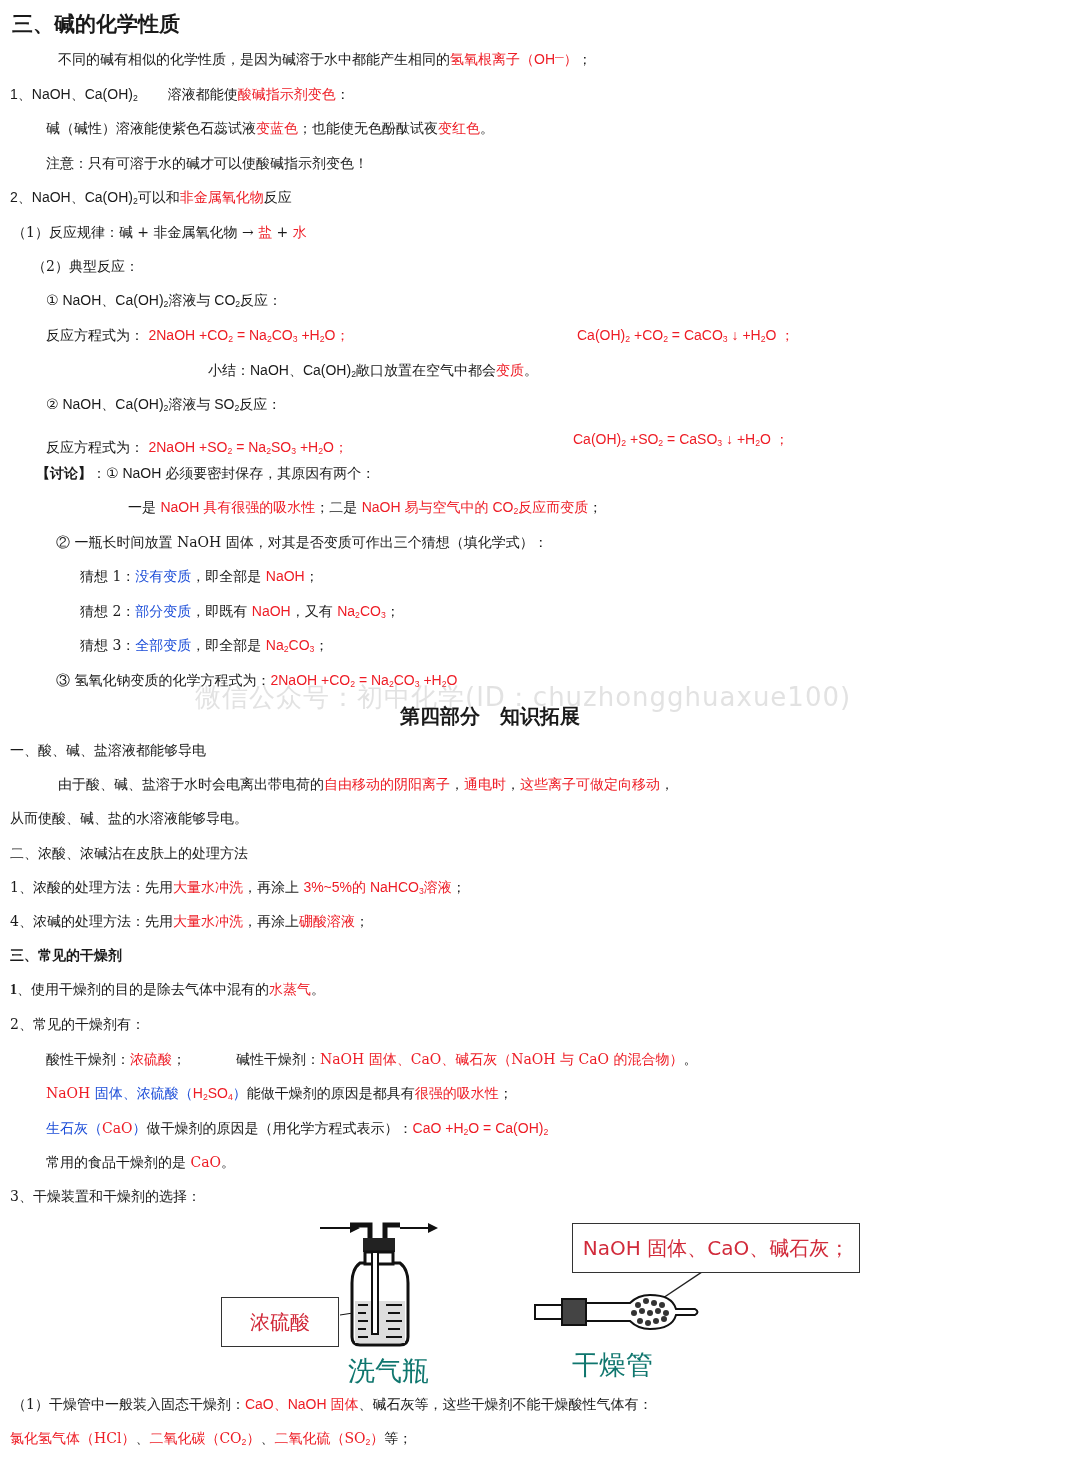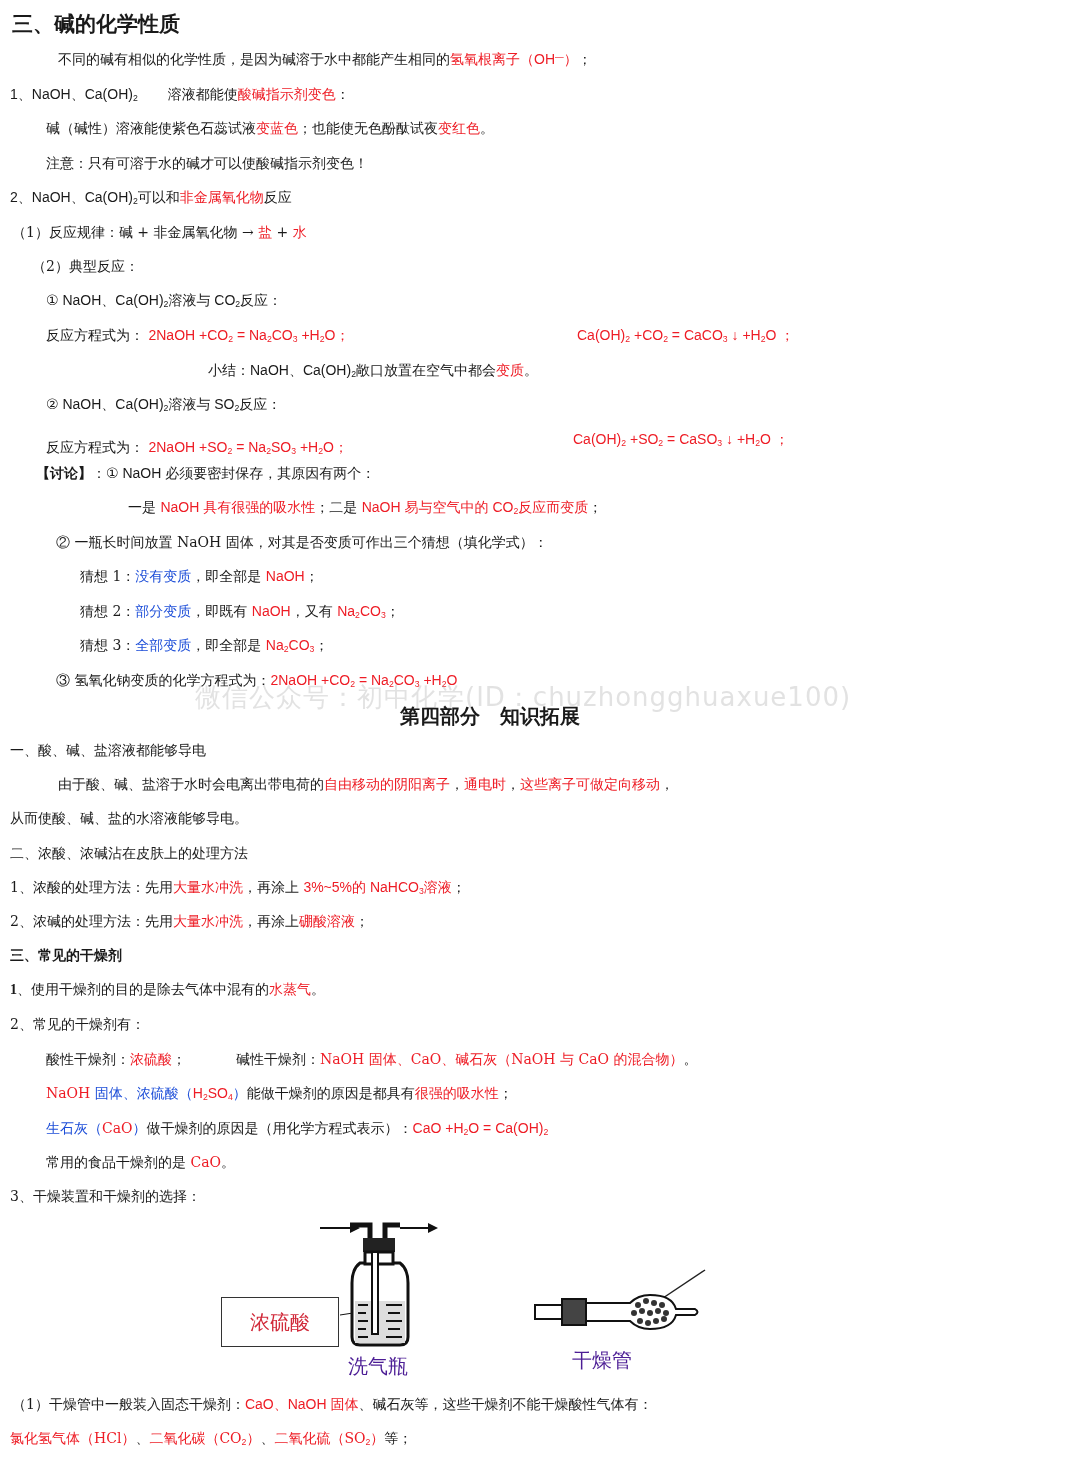--- a/index.html
+++ b/index.html
@@ -29,21 +29,21 @@
     font-family: "DejaVu Sans", sans-serif; font-size: 26px; color: rgba(150,150,150,0.28);
     letter-spacing: 1px; pointer-events: none;
   }
   .figure { position: absolute; }
   .label-box {
     position: absolute; border: 1.5px solid #333; background: #fff;
     font-family: "DejaVu Sans", sans-serif; color: #d12a3a; font-size: 20px;
     display: flex; align-items: center; justify-content: center; white-space: nowrap;
   }
   .caption {
-    position: absolute; font-family: "DejaVu Sans", sans-serif; font-size: 20px; color: #4c1d95;
+    position: absolute; font-family: "DejaVu Sans", sans-serif; font-size: 27px; color: #0f766e;
     white-space: nowrap;
   }
 </style>
 </head>
 <body>
 
 <div class="line heading" style="left:12px; top:9px; font-size:21px;">三、碱的化学性质</div>
 
 <div class="line" style="left:58px; top:44px;">
   <span>不同的碱有相似的化学性质，是因为碱溶于水中都能产生相同的</span><span class="red sans"><span>氢氧根离子（OH</span><sup>—</sup><span>）</span></span><span>；</span>
@@ -123,21 +123,21 @@
 <div class="line" style="left:58px; top:769px;">
   <span>由于酸、碱、盐溶于水时会电离出带电荷的</span><span class="red">自由移动的阴阳离子</span><span>，</span><span class="red">通电时</span><span>，</span><span class="red">这些离子可做定向移动</span><span>，</span>
 </div>
 <div class="line" style="left:10px; top:803px;">从而使酸、碱、盐的水溶液能够导电。</div>
 
 <div class="line" style="left:10px; top:838px;">二、浓酸、浓碱沾在皮肤上的处理方法</div>
 <div class="line" style="left:10px; top:872px;">
   <span>1、浓酸的处理方法：先用</span><span class="red">大量水冲洗</span><span>，再涂上 </span><span class="red sans"><span>3%~5%的 NaHCO</span><sub>3</sub></span><span class="red">溶液</span><span>；</span>
 </div>
 <div class="line" style="left:10px; top:906px;">
-  <span>2、浓碱的处理方法：先用</span><span class="red">大量水冲洗</span><span>，再涂上</span><span class="red">硼酸溶液</span><span>；</span>
+  <span>4、浓碱的处理方法：先用</span><span class="red">大量水冲洗</span><span>，再涂上</span><span class="red">硼酸溶液</span><span>；</span>
 </div>
 
 <div class="line heading" style="left:10px; top:940px;">三、常见的干燥剂</div>
 <div class="line" style="left:10px; top:975px;font-family:Liberation Serif, serif;">
   <span class="bold">1</span><span>、使用干燥剂的目的是除去气体中混有的</span><span class="red">水蒸气</span><span>。</span>
 </div>
 <div class="line" style="left:10px; top:1009px;">2、常见的干燥剂有：</div>
 <div class="line" style="left:46px; top:1044px;">
   <span>酸性干燥剂：</span><span class="red">浓硫酸</span><span>；</span><span style="display:inline-block;width:50px;"></span><span>碱性干燥剂：</span><span class="red">NaOH 固体、CaO、碱石灰（NaOH 与 CaO 的混合物）</span><span>。</span>
 </div>
@@ -210,20 +210,21 @@
         <circle cx="142" cy="106" r="3"></circle>
         <circle cx="150" cy="108" r="3"></circle>
         <circle cx="158" cy="106" r="3"></circle>
         <circle cx="166" cy="108" r="3"></circle>
       <circle cx="140" cy="116" r="3"></circle>
         <circle cx="148" cy="118" r="3"></circle>
         <circle cx="156" cy="116" r="3"></circle>
         <circle cx="164" cy="114" r="3"></circle>
     </g>
   </svg>
+  <div class="label-box" style="left:72px; top:18px; width:286px; height:48px;">NaOH 固体、CaO、碱石灰；</div>
   <div class="caption" style="left:72px; top:142px;">干燥管</div>
 </div>
 
 <div class="line" style="left:12px; top:1389px;">
   <span>（1）干燥管中一般装入固态干燥剂：</span><span class="red sans">CaO、NaOH 固体</span><span>、碱石灰等，这些干燥剂不能干燥酸性气体有：</span>
 </div>
 <div class="line" style="left:10px; top:1423px;">
   <span class="red">氯化氢气体（HCl）</span><span>、</span><span class="red"><span>二氧化碳（CO</span><sub class="sans">2</sub><span>）</span></span><span>、</span><span class="red"><span>二氧化硫（SO</span><sub class="sans">2</sub><span>）</span></span><span>等；</span>
 </div>
 

